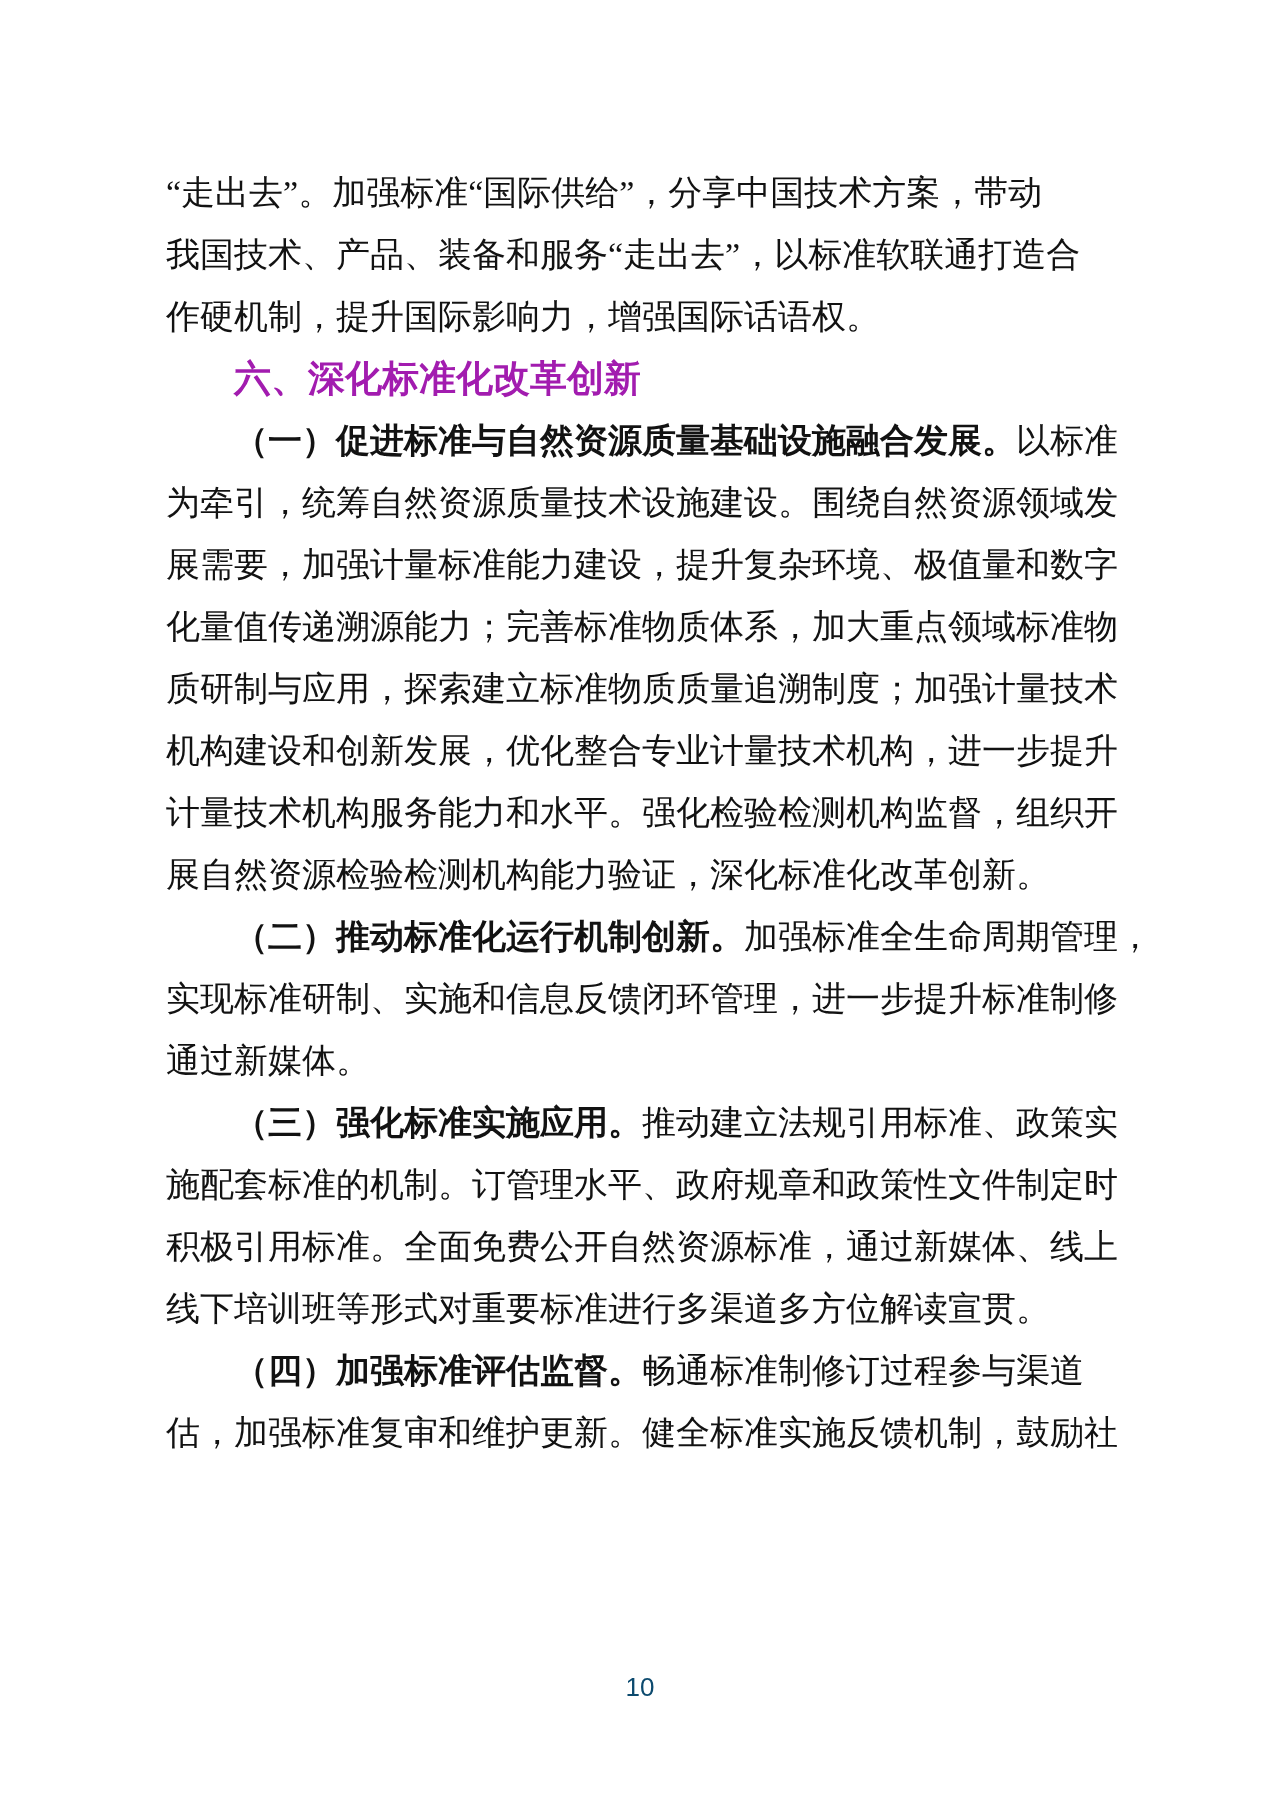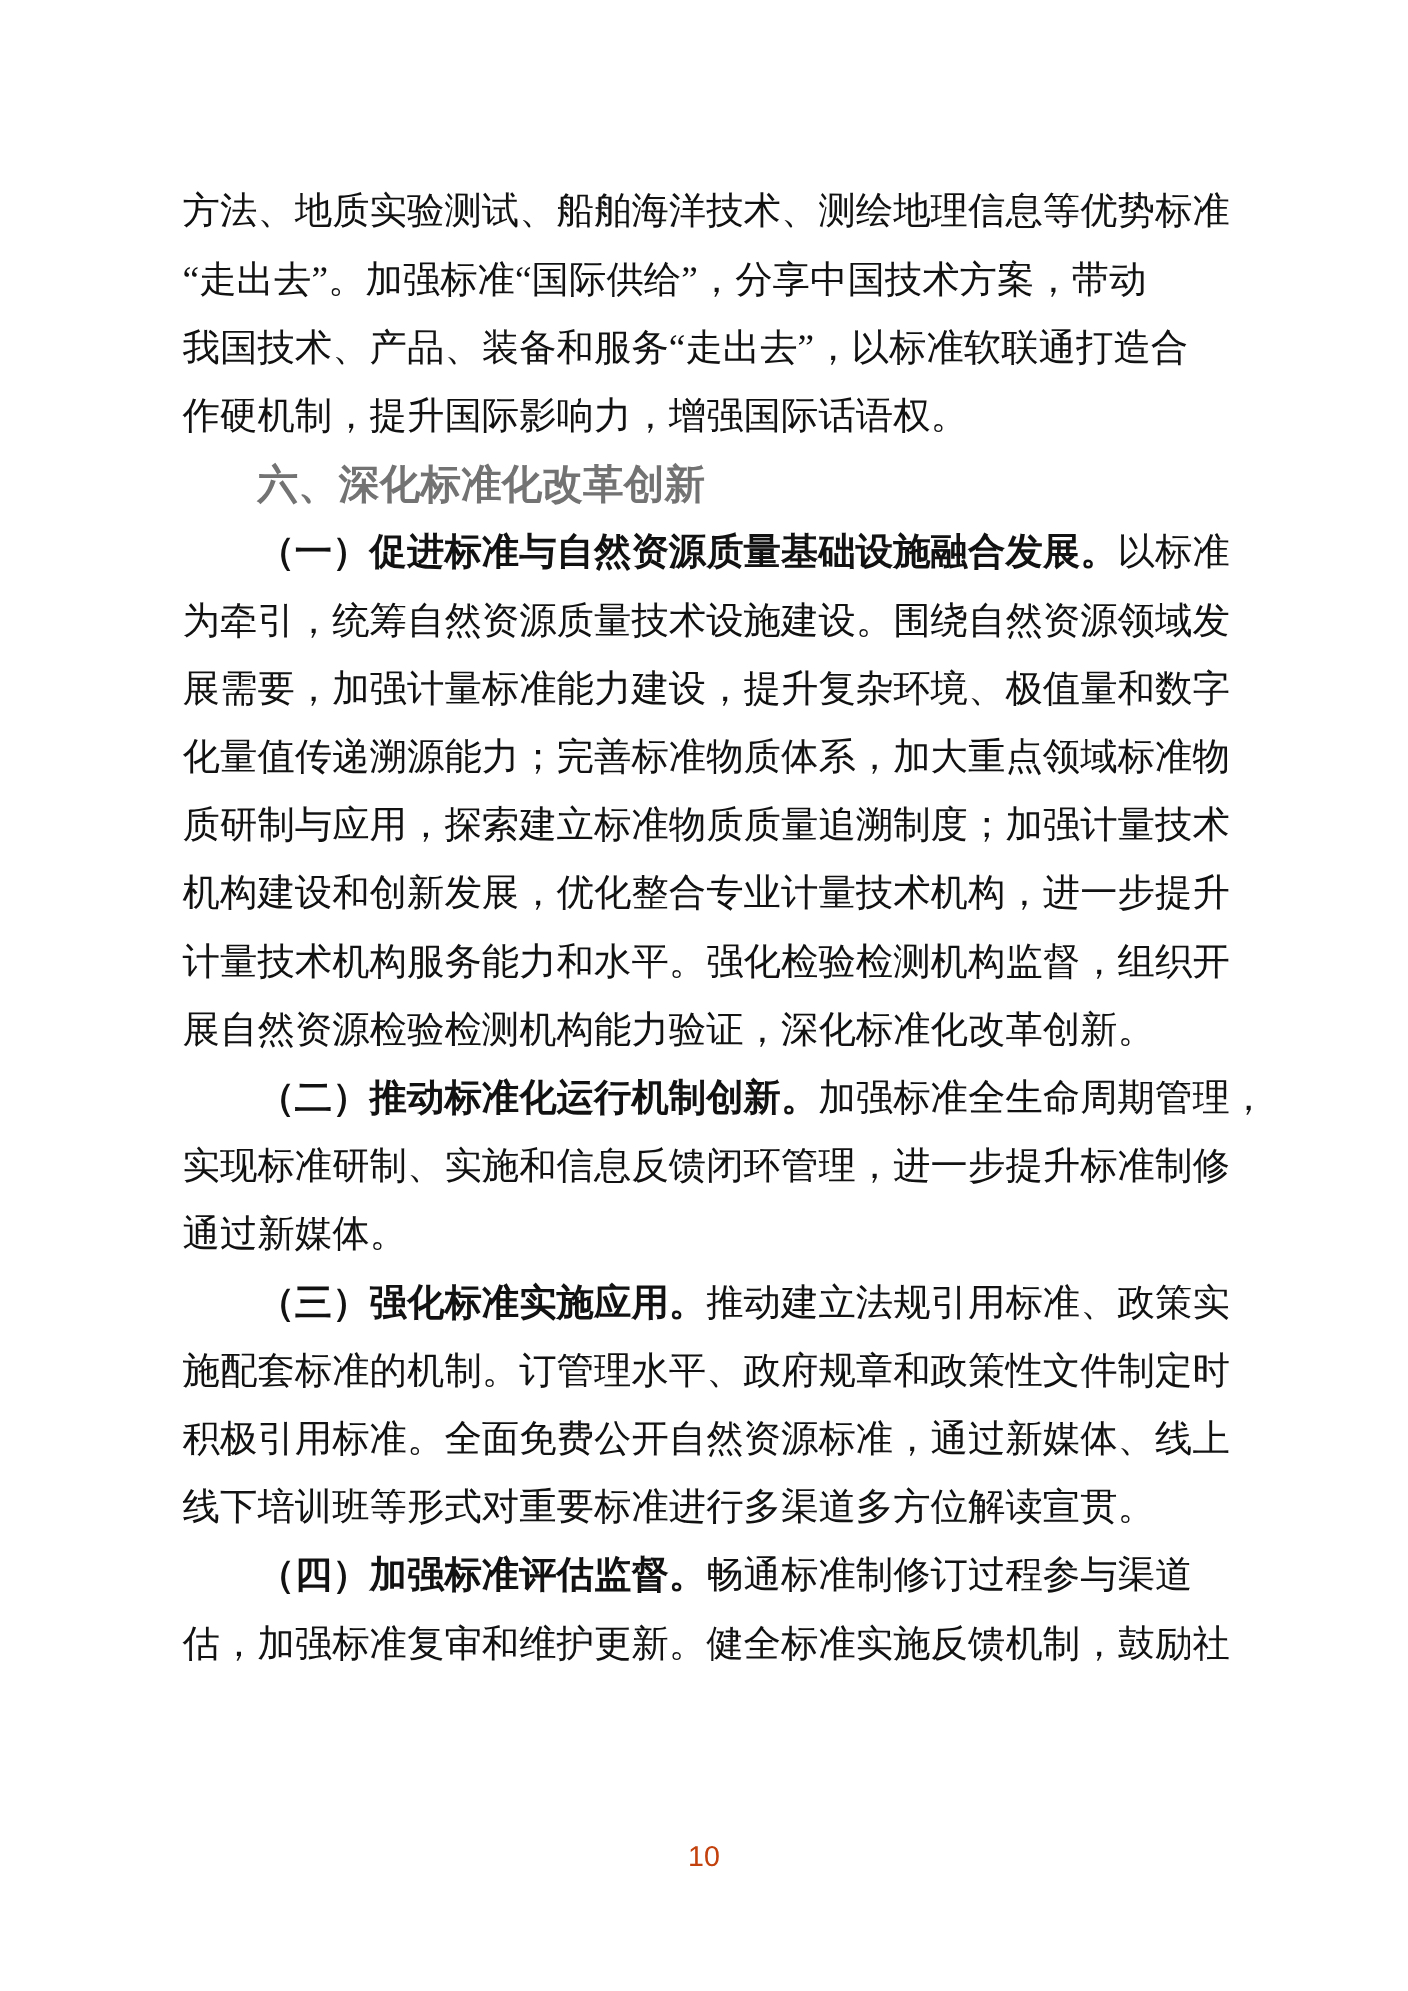--- a/index.html
+++ b/index.html
@@ -22,41 +22,40 @@
     font-size: 34px;
     color: #121212;
     font-family: "Liberation Serif", "DejaVu Serif", serif;
     white-space: nowrap;
   }
   .line.indent { padding-left: 68px; }
   .line.heading {
     font-family: "Liberation Sans", "DejaVu Sans", sans-serif;
     font-weight: 700;
     font-size: 37px;
-    color: #737373;
+    color: #a21caf;
   }
   .seg { font-weight: 400; }
   .seg.bold { font-weight: 700; }
   .page-number {
     position: absolute;
     top: 1672px;
     left: 0;
     width: 1280px;
     text-align: center;
     font-size: 26px;
-    color: #c2410c;
+    color: #0c4a6e;
     font-family: "Liberation Sans", "DejaVu Sans", sans-serif;
   }
 </style>
 </head>
 <body>
 
 <div class="page">
   <div class="text-column" id="doc-body">
-      <div class="line"><span class="seg">方法、地质实验测试、船舶海洋技术、测绘地理信息等优势标准</span></div>
       <div class="line"><span class="seg">“走出去”。加强标准“国际供给”，分享中国技术方案，带动</span></div>
       <div class="line"><span class="seg">我国技术、产品、装备和服务“走出去”，以标准软联通打造合</span></div>
       <div class="line"><span class="seg">作硬机制，提升国际影响力，增强国际话语权。</span></div>
       <div class="line heading indent"><span class="seg bold">六、深化标准化改革创新</span></div>
       <div class="line indent"><span class="seg bold">（一）促进标准与自然资源质量基础设施融合发展。</span><span class="seg">以标准</span></div>
       <div class="line"><span class="seg">为牵引，统筹自然资源质量技术设施建设。围绕自然资源领域发</span></div>
       <div class="line"><span class="seg">展需要，加强计量标准能力建设，提升复杂环境、极值量和数字</span></div>
       <div class="line"><span class="seg">化量值传递溯源能力；完善标准物质体系，加大重点领域标准物</span></div>
       <div class="line"><span class="seg">质研制与应用，探索建立标准物质质量追溯制度；加强计量技术</span></div>
       <div class="line"><span class="seg">机构建设和创新发展，优化整合专业计量技术机构，进一步提升</span></div>

